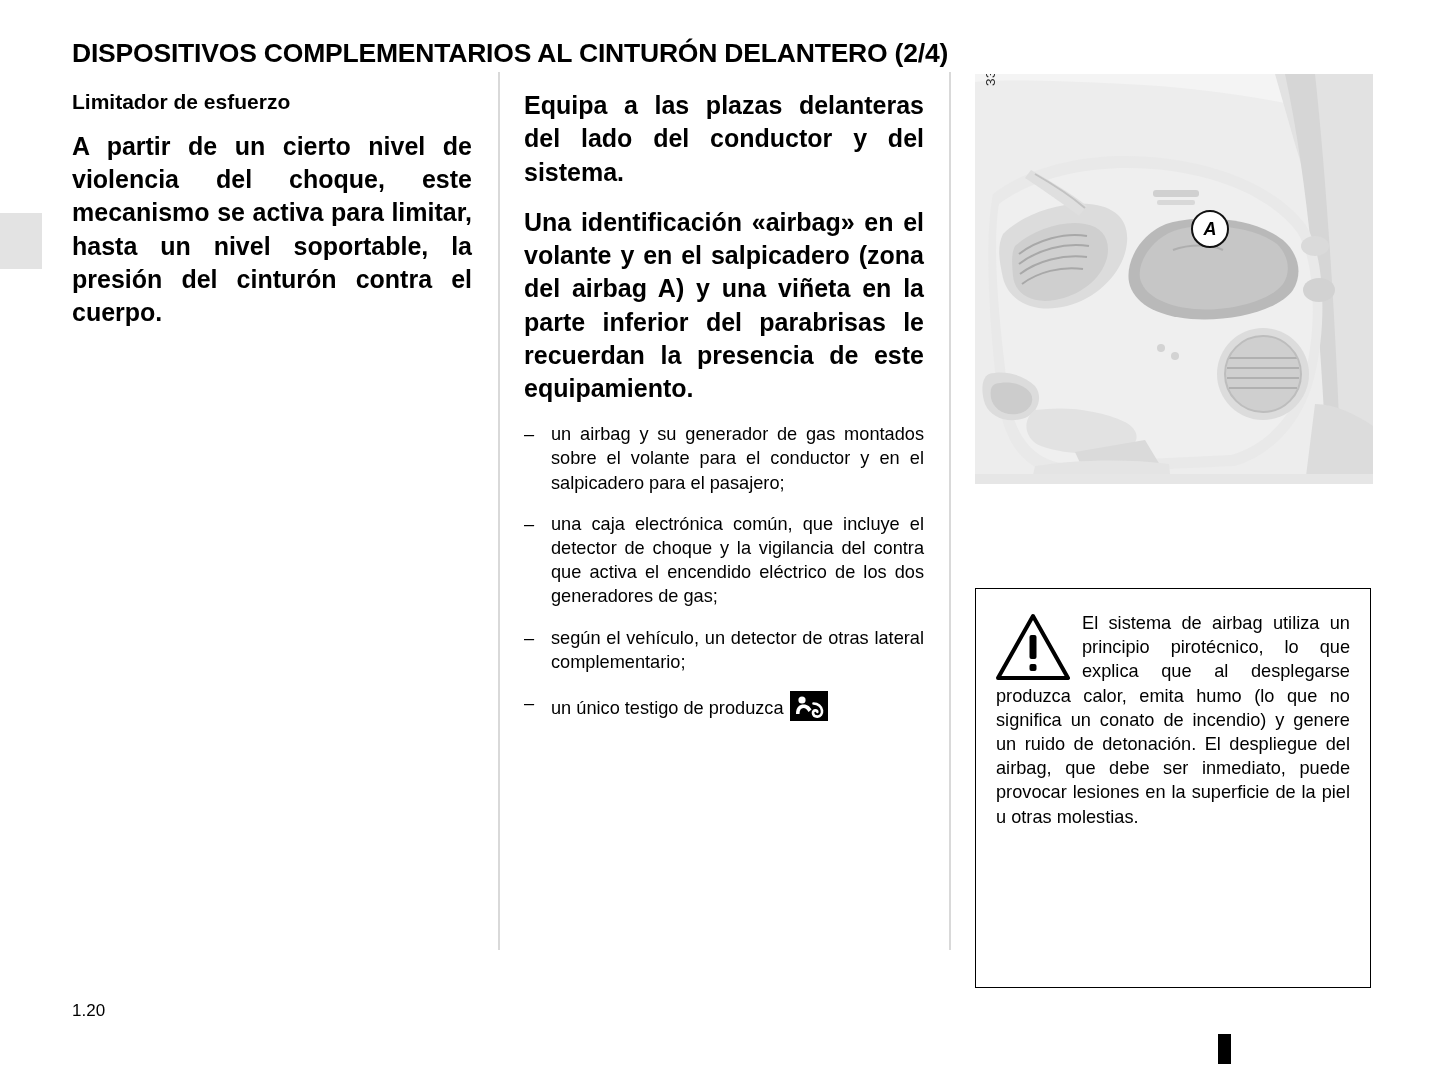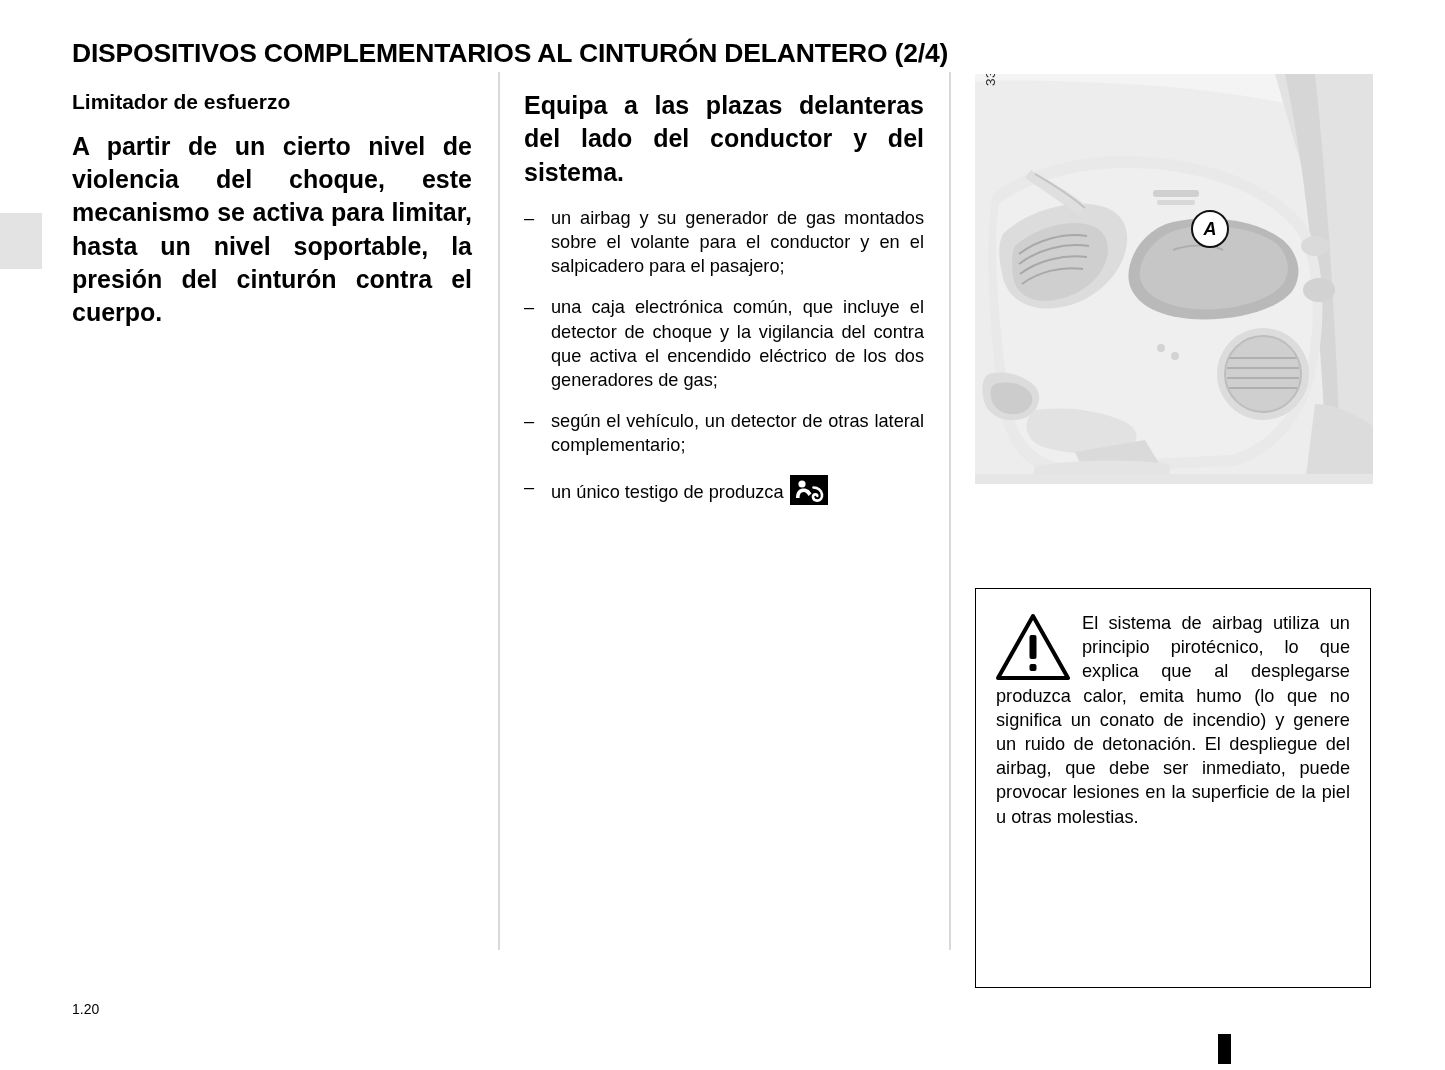--- a/index.html
+++ b/index.html
@@ -161,21 +161,21 @@
     line-height: 1.33;
     text-align: justify;
     text-justify: inter-word;
     margin: 0;
   }
 
   .folio {
     position: absolute;
     left: 72px;
     top: 1001px;
-    font-size: 14px;
+    font-size: 17px;
   }
   .corner-mark {
     position: absolute;
     left: 1218px;
     top: 1034px;
     width: 13px;
     height: 30px;
     background: #000;
   }
 </style>
@@ -191,20 +191,21 @@
   <div class="col-sep s1"></div>
   <div class="col-sep s2"></div>
 
   <div class="col col1">
     <h2 class="sub">Limitador de esfuerzo</h2>
     <p class="body">A partir de un cierto nivel de violencia del choque, este mecanismo se activa para limitar, hasta un nivel soportable, la presión del cinturón contra el cuerpo.</p>
   </div>
 
   <div class="col col2">
     <p class="body">Equipa a las plazas delanteras del lado del conductor y del sistema.</p>
+    <p class="body">Una identificación «airbag» en el volante y en el salpicadero (zona del airbag A) y una viñeta en la parte inferior del parabrisas le recuerdan la presencia de este equipamiento.</p>
 
     <ul class="dashlist">
       <li>
         <span class="dash">–</span>
         <span>un airbag y su generador de gas montados sobre el volante para el conductor y en el salpicadero para el pasajero;</span>
       </li>
       <li>
         <span class="dash">–</span>
         <span>una caja electrónica común, que incluye el detector de choque y la vigilancia del contra que activa el encendido eléctrico de los dos generadores de gas;</span>
       </li>

